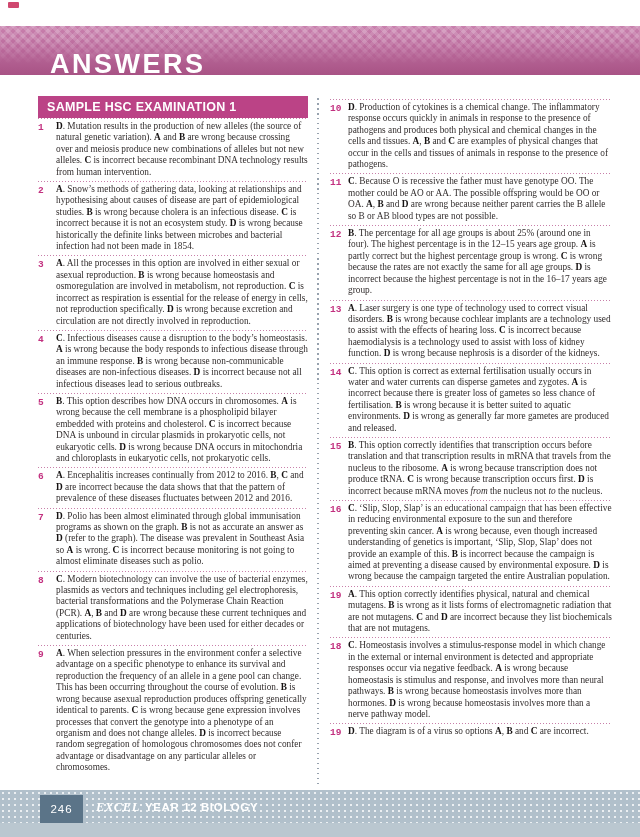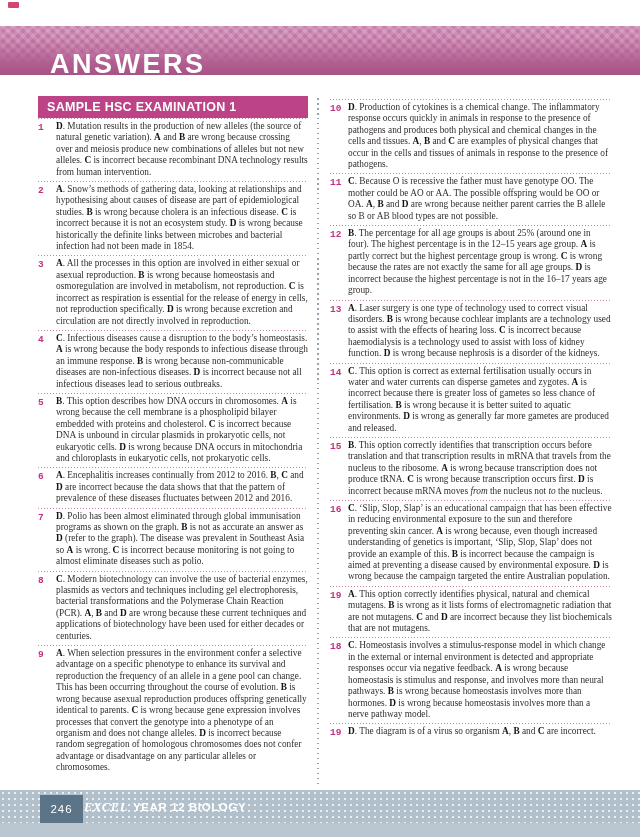--- a/index.html
+++ b/index.html
@@ -72,21 +72,21 @@
     position:absolute;left:0;right:0;top:0;height:33px;background-color:#b1c0cb;
     background-image:radial-gradient(circle,rgba(255,255,255,.75) 1px,transparent 1.5px);
     background-size:6px 6px;
   }
   .page-num{
     position:absolute;left:40px;top:5px;width:43px;height:28px;background:#5b7488;
     color:#fff;display:flex;align-items:center;justify-content:center;
     font-family:"Liberation Sans",sans-serif;font-weight:400;font-size:11.5px;letter-spacing:1px;
   }
   .book-title{
-    position:absolute;left:84px;top:10px;color:#ffffff;
+    position:absolute;left:96px;top:10px;color:#ffffff;
     font-family:"Liberation Sans",sans-serif;font-weight:700;font-size:11.5px;letter-spacing:.6px;
     white-space:nowrap;
   }
   .book-title .excel{
     font-family:"Liberation Serif",serif;font-style:italic;font-weight:700;font-size:12.5px;
     margin-right:5px;
   }
 </style>
 </head>
 <body>
@@ -174,21 +174,21 @@
     <div class="item">
       <span class="num">19</span>
       <p class="body"><span class="b">A</span><span>. This option correctly identifies physical, natural and chemical mutagens. </span><span class="b">B</span><span> is wrong as it lists forms of electromagnetic radiation that are not mutagens. </span><span class="b">C</span><span> and </span><span class="b">D</span><span> are incorrect because they list biochemicals that are not mutagens.</span></p>
     </div>
     <div class="item">
       <span class="num">18</span>
       <p class="body"><span class="b">C</span><span>. Homeostasis involves a stimulus-response model in which change in the external or internal environment is detected and appropriate responses occur via negative feedback. </span><span class="b">A</span><span> is wrong because homeostasis is stimulus and response, and involves more than neural pathways. </span><span class="b">B</span><span> is wrong because homeostasis involves more than hormones. </span><span class="b">D</span><span> is wrong because homeostasis involves more than a nerve pathway model.</span></p>
     </div>
     <div class="item">
       <span class="num">19</span>
-      <p class="body"><span class="b">D</span><span>. The diagram is of a virus so organism </span><span class="b">A</span><span>, </span><span class="b">B</span><span> and </span><span class="b">C</span><span> are incorrect.</span></p>
+      <p class="body"><span class="b">D</span><span>. The diagram is of a virus so options </span><span class="b">A</span><span>, </span><span class="b">B</span><span> and </span><span class="b">C</span><span> are incorrect.</span></p>
     </div>
   </section>
 
   <footer class="footer">
     <div class="footer-dots"></div>
     <div class="page-num">246</div>
     <div class="book-title">
       <span class="excel">EXCEL</span><span>YEAR 12 BIOLOGY</span>
     </div>
   </footer>

